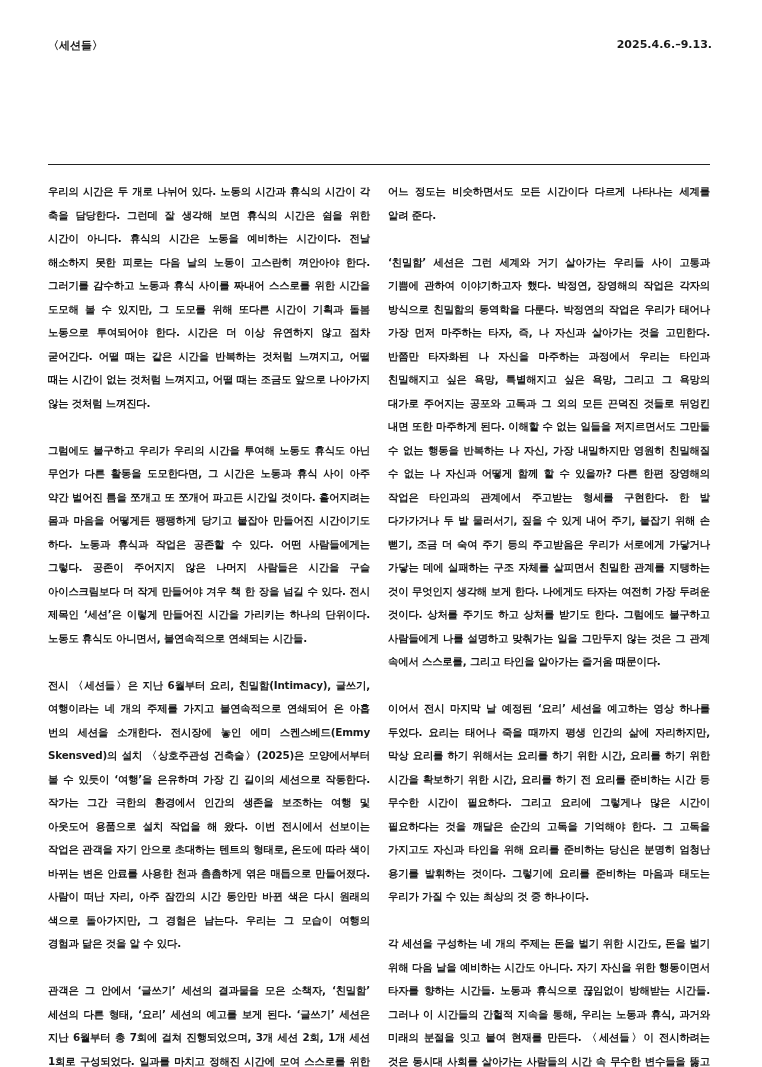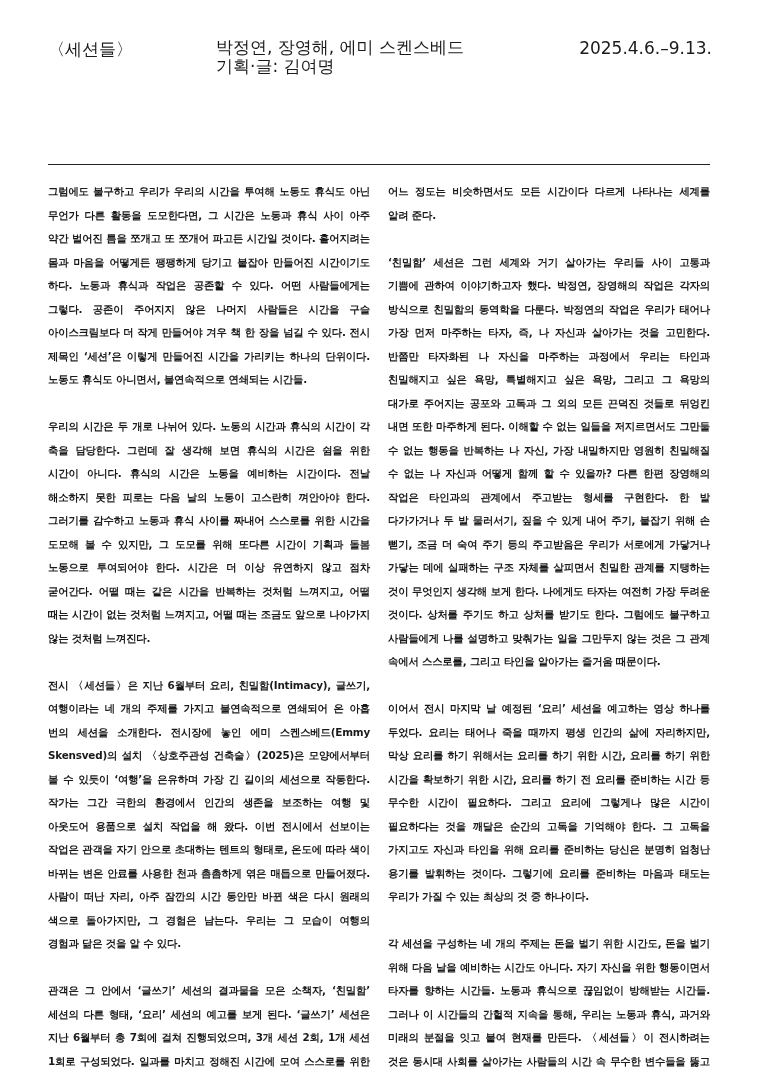--- a/index.html
+++ b/index.html
@@ -1,47 +1,43 @@
 <!DOCTYPE html>
 <html><head>
 <meta charset="utf-8">
 <style>
   html, body { margin: 0; padding: 0; background: #ffffff; }
   body {
     width: 762px; height: 1067px; overflow: hidden; position: relative;
     font-family: "DejaVu Sans", "Liberation Sans", sans-serif;
     color: #1a1a1a;
   }
-  .header { position: absolute; top: 38px; left: 48px; right: 50px; height: 60px; font-size: 17px; font-weight: normal; }
+  .header { position: absolute; top: 38px; left: 48px; right: 50px; height: 60px; font-size: 11px; font-weight: bold; }
   .h-title { position: absolute; left: 0; top: 0; }
   .h-credits { position: absolute; left: 168px; top: 0; line-height: 19px; }
   .h-date { position: absolute; right: 0; top: 0; }
   .rule { position: absolute; top: 164px; left: 48px; width: 662px; height: 0; border-top: 1.3px solid #222; }
   .col { position: absolute; top: 180px; width: 322px; font-size: 10.4px; line-height: 23.5px; text-align: justify; font-weight: bold; letter-spacing: -0.2px; word-break: keep-all; }
   .col.left { left: 48px; }
   .col.right { left: 388px; }
   .col p { margin: 0 0 23.5px 0; }
 </style>
 </head>
 <body>
 
 <div class="header">
   <div class="h-title">〈세션들〉</div>
-  <div class="h-credits">
-    <div>박정연, 장영해, 에미 스켄스베드</div>
-    <div>기획·글: 김여명</div>
-  </div>
   <div class="h-date">2025.4.6.–9.13.</div>
 </div>
 
 <div class="rule"></div>
 
 <div class="col left">
+  <p>우리의 시간은 두 개로 나뉘어 있다. 노동의 시간과 휴식의 시간이 각 축을 담당한다. 그런데 잘 생각해 보면 휴식의 시간은 쉼을 위한 시간이 아니다. 휴식의 시간은 노동을 예비하는 시간이다. 전날 해소하지 못한 피로는 다음 날의 노동이 고스란히 껴안아야 한다. 그러기를 감수하고 노동과 휴식 사이를 짜내어 스스로를 위한 시간을 도모해 볼 수 있지만, 그 도모를 위해 또다른 시간이 기획과 돌봄 노동으로 투여되어야 한다. 시간은 더 이상 유연하지 않고 점차 굳어간다. 어떨 때는 같은 시간을 반복하는 것처럼 느껴지고, 어떨 때는 시간이 없는 것처럼 느껴지고, 어떨 때는 조금도 앞으로 나아가지 않는 것처럼 느껴진다.</p>
   <p>그럼에도 불구하고 우리가 우리의 시간을 투여해 노동도 휴식도 아닌 무언가 다른 활동을 도모한다면, 그 시간은 노동과 휴식 사이 아주 약간 벌어진 틈을 쪼개고 또 쪼개어 파고든 시간일 것이다. 흩어지려는 몸과 마음을 어떻게든 팽팽하게 당기고 붙잡아 만들어진 시간이기도 하다. 노동과 휴식과 작업은 공존할 수 있다. 어떤 사람들에게는 그렇다. 공존이 주어지지 않은 나머지 사람들은 시간을 구슬 아이스크림보다 더 작게 만들어야 겨우 책 한 장을 넘길 수 있다. 전시 제목인 ‘세션’은 이렇게 만들어진 시간을 가리키는 하나의 단위이다. 노동도 휴식도 아니면서, 불연속적으로 연쇄되는 시간들.</p>
-  <p>우리의 시간은 두 개로 나뉘어 있다. 노동의 시간과 휴식의 시간이 각 축을 담당한다. 그런데 잘 생각해 보면 휴식의 시간은 쉼을 위한 시간이 아니다. 휴식의 시간은 노동을 예비하는 시간이다. 전날 해소하지 못한 피로는 다음 날의 노동이 고스란히 껴안아야 한다. 그러기를 감수하고 노동과 휴식 사이를 짜내어 스스로를 위한 시간을 도모해 볼 수 있지만, 그 도모를 위해 또다른 시간이 기획과 돌봄 노동으로 투여되어야 한다. 시간은 더 이상 유연하지 않고 점차 굳어간다. 어떨 때는 같은 시간을 반복하는 것처럼 느껴지고, 어떨 때는 시간이 없는 것처럼 느껴지고, 어떨 때는 조금도 앞으로 나아가지 않는 것처럼 느껴진다.</p>
   <p>전시 〈세션들〉은 지난 6월부터 요리, 친밀함(Intimacy), 글쓰기, 여행이라는 네 개의 주제를 가지고 불연속적으로 연쇄되어 온 아홉 번의 세션을 소개한다. 전시장에 놓인 에미 스켄스베드(Emmy Skensved)의 설치 〈상호주관성 건축술〉(2025)은 모양에서부터 볼 수 있듯이 ‘여행’을 은유하며 가장 긴 길이의 세션으로 작동한다. 작가는 그간 극한의 환경에서 인간의 생존을 보조하는 여행 및 아웃도어 용품으로 설치 작업을 해 왔다. 이번 전시에서 선보이는 작업은 관객을 자기 안으로 초대하는 텐트의 형태로, 온도에 따라 색이 바뀌는 변온 안료를 사용한 천과 촘촘하게 엮은 매듭으로 만들어졌다. 사람이 떠난 자리, 아주 잠깐의 시간 동안만 바뀐 색은 다시 원래의 색으로 돌아가지만, 그 경험은 남는다. 우리는 그 모습이 여행의 경험과 닮은 것을 알 수 있다.</p>
   <p>관객은 그 안에서 ‘글쓰기’ 세션의 결과물을 모은 소책자, ‘친밀함’ 세션의 다른 형태, ‘요리’ 세션의 예고를 보게 된다. ‘글쓰기’ 세션은 지난 6월부터 총 7회에 걸쳐 진행되었으며, 3개 세션 2회, 1개 세션 1회로 구성되었다. 일과를 마치고 정해진 시간에 모여 스스로를 위한 글쓰기를 시도하는 참여자들의 결과물을 모은 소책자는</p>
 </div>
 
 <div class="col right">
   <p>어느 정도는 비슷하면서도 모든 시간이다 다르게 나타나는 세계를 알려 준다.</p>
   <p>‘친밀함’ 세션은 그런 세계와 거기 살아가는 우리들 사이 고통과 기쁨에 관하여 이야기하고자 했다. 박정연, 장영해의 작업은 각자의 방식으로 친밀함의 동역학을 다룬다. 박정연의 작업은 우리가 태어나 가장 먼저 마주하는 타자, 즉, 나 자신과 살아가는 것을 고민한다. 반쯤만 타자화된 나 자신을 마주하는 과정에서 우리는 타인과 친밀해지고 싶은 욕망, 특별해지고 싶은 욕망, 그리고 그 욕망의 대가로 주어지는 공포와 고독과 그 외의 모든 끈덕진 것들로 뒤엉킨 내면 또한 마주하게 된다. 이해할 수 없는 일들을 저지르면서도 그만둘 수 없는 행동을 반복하는 나 자신, 가장 내밀하지만 영원히 친밀해질 수 없는 나 자신과 어떻게 함께 할 수 있을까? 다른 한편 장영해의 작업은 타인과의 관계에서 주고받는 형세를 구현한다. 한 발 다가가거나 두 발 물러서기, 짚을 수 있게 내어 주기, 붙잡기 위해 손 뻗기, 조금 더 숙여 주기 등의 주고받음은 우리가 서로에게 가닿거나 가닿는 데에 실패하는 구조 자체를 살피면서 친밀한 관계를 지탱하는 것이 무엇인지 생각해 보게 한다. 나에게도 타자는 여전히 가장 두려운 것이다. 상처를 주기도 하고 상처를 받기도 한다. 그럼에도 불구하고 사람들에게 나를 설명하고 맞춰가는 일을 그만두지 않는 것은 그 관계 속에서 스스로를, 그리고 타인을 알아가는 즐거움 때문이다.</p>
   <p>이어서 전시 마지막 날 예정된 ‘요리’ 세션을 예고하는 영상 하나를 두었다. 요리는 태어나 죽을 때까지 평생 인간의 삶에 자리하지만, 막상 요리를 하기 위해서는 요리를 하기 위한 시간, 요리를 하기 위한 시간을 확보하기 위한 시간, 요리를 하기 전 요리를 준비하는 시간 등 무수한 시간이 필요하다. 그리고 요리에 그렇게나 많은 시간이 필요하다는 것을 깨달은 순간의 고독을 기억해야 한다. 그 고독을 가지고도 자신과 타인을 위해 요리를 준비하는 당신은 분명히 엄청난 용기를 발휘하는 것이다. 그렇기에 요리를 준비하는 마음과 태도는 우리가 가질 수 있는 최상의 것 중 하나이다.</p>
   <p>각 세션을 구성하는 네 개의 주제는 돈을 벌기 위한 시간도, 돈을 벌기 위해 다음 날을 예비하는 시간도 아니다. 자기 자신을 위한 행동이면서 타자를 향하는 시간들. 노동과 휴식으로 끊임없이 방해받는 시간들. 그러나 이 시간들의 간헐적 지속을 통해, 우리는 노동과 휴식, 과거와 미래의 분절을 잇고 붙여 현재를 만든다. 〈세션들〉이 전시하려는 것은 동시대 사회를 살아가는 사람들의 시간 속 무수한 변수들을 뚫고 만들어진 시간의 고리이다. 그리고 나는</p>
 </div>

